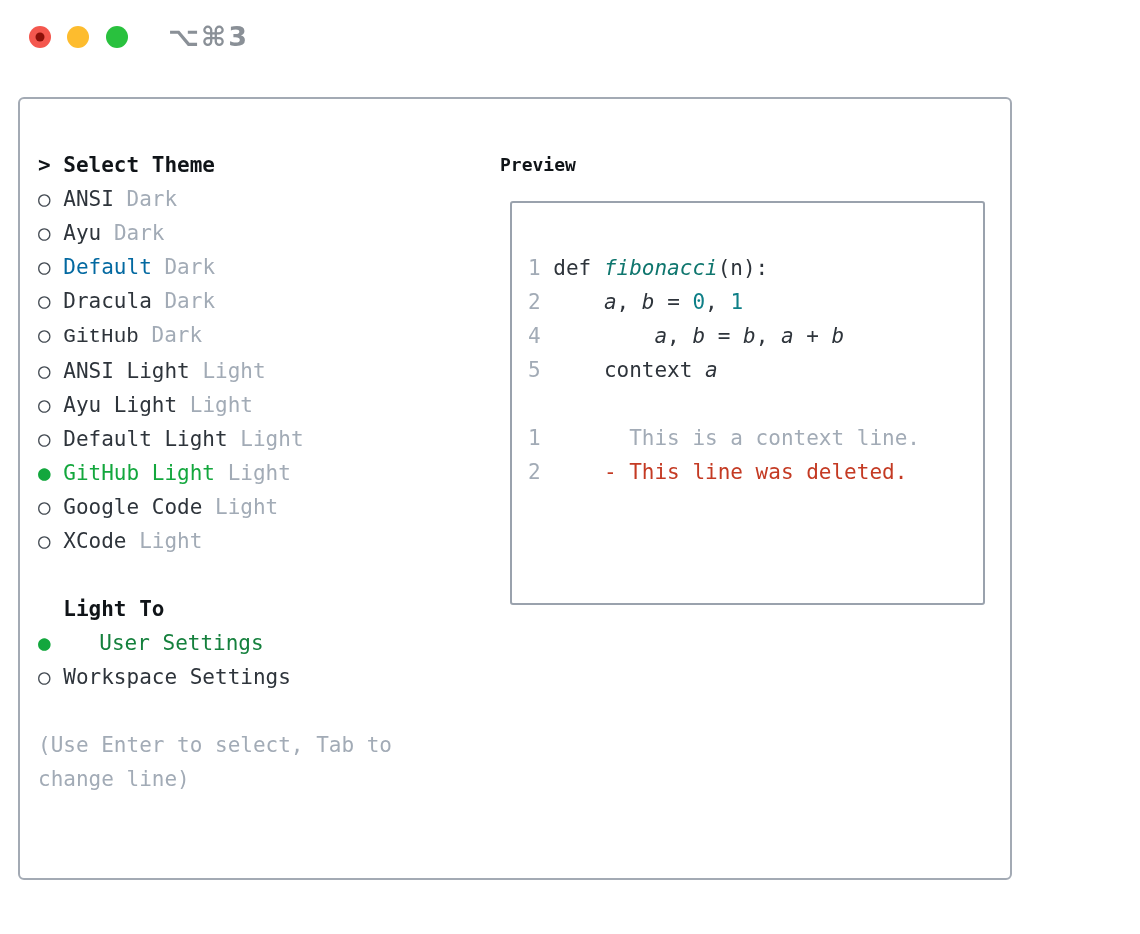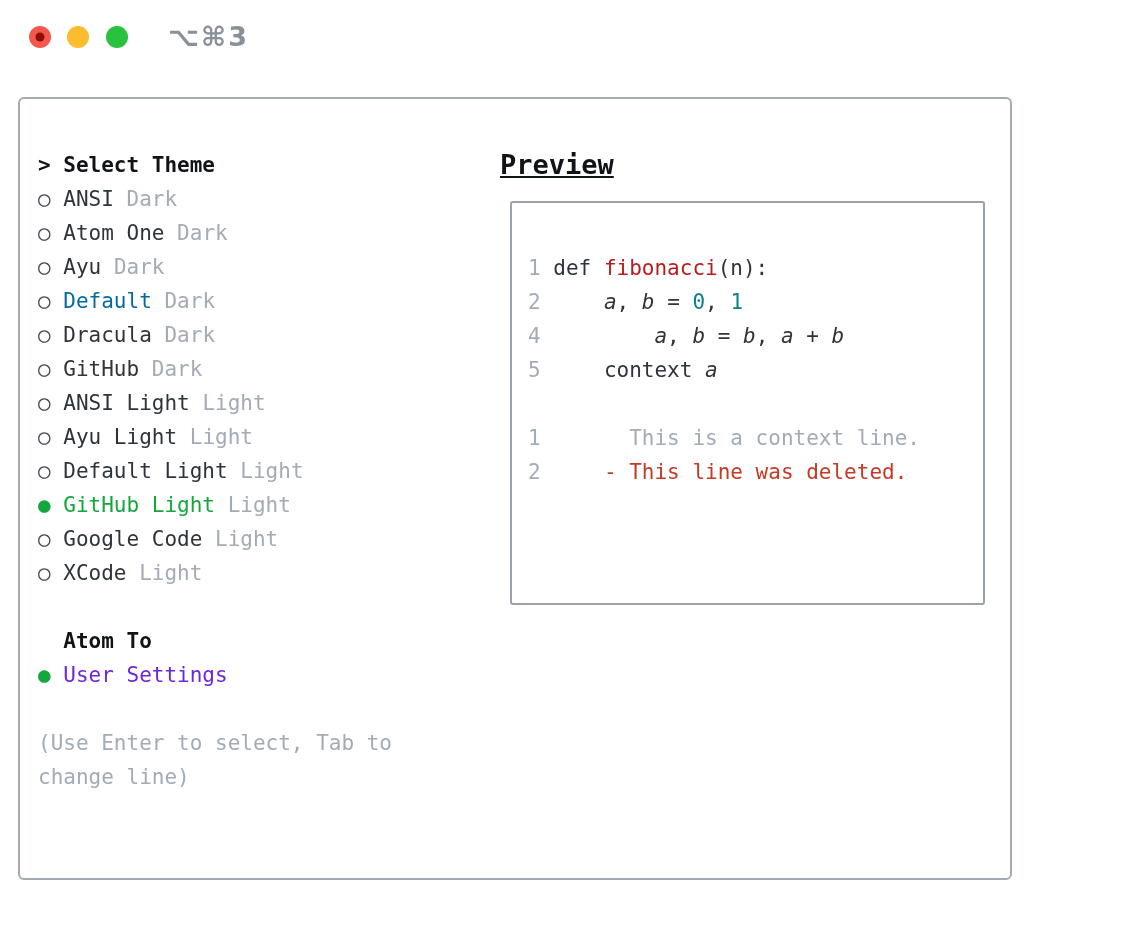--- a/index.html
+++ b/index.html
@@ -43,21 +43,21 @@
 
   #left-col { position: absolute; left: 18px; top: 49px; }
   #theme-list .mono-line, #apply-list .mono-line { cursor: default; }
   .section-gap { height: 34px; }
 
   #hint { color: #a2abb6; }
 
   
   #preview-label {
     position: absolute; left: 480px; top: 49px;
-    font-size: 27px; line-height: 34px; font-weight: bold; text-decoration: underline;
+    font-size: 18px; line-height: 34px; font-weight: bold;
   }
   #preview-box {
     position: absolute; left: 490px; top: 102px;
     width: 475px; height: 404px;
     border: 2px solid #9aa2ad; border-radius: 3px;
     background: #ffffff;
     padding: 48px 0 0 16px;
     overflow: hidden;
   }
   .italic { font-style: italic; }
@@ -76,49 +76,49 @@
     <span class="traffic" id="light-zoom" style="left: 106px; background: rgb(41, 193, 62);"></span>
     <span id="window-title" style="color: rgb(138, 144, 151);">⌥⌘3</span>
   </div>
 
   <div id="panel">
 
     <div id="left-col">
       <div id="theme-list">
           <div class="mono-line"><span class="bold" style="color: rgb(16, 20, 24);">&gt; </span><span class="bold" style="color: rgb(16, 20, 24); margin-top: 36px;">Select Theme</span></div>
           <div class="mono-line"><span style="color: rgb(69, 76, 84);">○ </span><span style="color: rgb(46, 52, 59);">ANSI</span><span style="color: rgb(162, 171, 182);"> Dark</span></div>
-          <div class="mono-line"><span style="color: rgb(69, 76, 84);">○ </span><span style="color: rgb(46, 52, 59);">Atom One</span><span style="color: rgb(162, 171, 182);"> Dark</span></div>
           <div class="mono-line"><span style="color: rgb(69, 76, 84);">○ </span><span style="color: rgb(46, 52, 59);">Ayu</span><span style="color: rgb(162, 171, 182);"> Dark</span></div>
           <div class="mono-line"><span style="color: rgb(69, 76, 84);">○ </span><span style="color: #0369a1;">Default</span><span style="color: rgb(162, 171, 182);"> Dark</span></div>
           <div class="mono-line"><span style="color: rgb(69, 76, 84);">○ </span><span style="color: rgb(46, 52, 59);">Dracula</span><span style="color: rgb(162, 171, 182);"> Dark</span></div>
-          <div class="mono-line"><span style="color: rgb(69, 76, 84);">○ </span><span style="color: rgb(46, 52, 59);">GitHub</span><span style="color: rgb(162, 171, 182);"> Dark</span></div>
+          <div class="mono-line"><span style="color: rgb(69, 76, 84);">○ </span><span style="color: rgb(46, 52, 59); font-family: Liberation Mono, monospace;">GitHub</span><span style="color: rgb(162, 171, 182);"> Dark</span></div>
           <div class="mono-line"><span style="color: rgb(69, 76, 84);">○ </span><span style="color: rgb(46, 52, 59);">ANSI Light</span><span style="color: rgb(162, 171, 182);"> Light</span></div>
           <div class="mono-line"><span style="color: rgb(69, 76, 84);">○ </span><span style="color: rgb(46, 52, 59);">Ayu Light</span><span style="color: rgb(162, 171, 182);"> Light</span></div>
           <div class="mono-line"><span style="color: rgb(69, 76, 84);">○ </span><span style="color: rgb(46, 52, 59);">Default Light</span><span style="color: rgb(162, 171, 182);"> Light</span></div>
           <div class="mono-line"><span style="color: rgb(19, 167, 61);">● </span><span style="color: rgb(19, 167, 61);">GitHub Light</span><span style="color: rgb(162, 171, 182);"> Light</span></div>
           <div class="mono-line"><span style="color: rgb(69, 76, 84);">○ </span><span style="color: rgb(46, 52, 59);">Google Code</span><span style="color: rgb(162, 171, 182);"> Light</span></div>
           <div class="mono-line"><span style="color: rgb(69, 76, 84);">○ </span><span style="color: rgb(46, 52, 59);">XCode</span><span style="color: rgb(162, 171, 182);"> Light</span></div>
         </div>
       <div class="section-gap"></div>
       <div id="apply-list">
-          <div class="mono-line"><span style="color: rgb(16, 20, 24);">  </span><span class="bold" style="color: rgb(16, 20, 24);">Atom To</span></div>
-          <div class="mono-line"><span style="color: rgb(19, 167, 61);">● </span><span style="color: #6d28d9;">User Settings</span></div>
+          <div class="mono-line"><span style="color: rgb(16, 20, 24);">  </span><span class="bold" style="color: rgb(16, 20, 24);">Light To</span></div>
+          <div class="mono-line"><span style="color: rgb(19, 167, 61);">● </span><span style="color: #15803d; margin-left: 36px;">User Settings</span></div>
+          <div class="mono-line"><span style="color: rgb(69, 76, 84);">○ </span><span style="color: rgb(46, 52, 59);">Workspace Settings</span></div>
         </div>
       <div class="section-gap"></div>
       <div id="hint">
           <div class="mono-line"><span style="color: rgb(162, 171, 182);">(Use Enter to select, Tab to</span></div>
           <div class="mono-line"><span style="color: rgb(162, 171, 182);">change line)</span></div>
         </div>
     </div>
 
     <div id="preview-label" class="mono-line" style="color: rgb(16, 20, 24);">Preview</div>
 
     <div id="preview-box">
       <div id="code-lines">
-          <div class="mono-line"><span style="color: rgb(162, 171, 182);">1</span><span style="color: rgb(46, 52, 59);"> </span><span style="color: rgb(46, 52, 59);">def </span><span style="color: #b91c1c;">fibonacci</span><span style="color: rgb(46, 52, 59);">(n):</span></div>
+          <div class="mono-line"><span style="color: rgb(162, 171, 182);">1</span><span style="color: rgb(46, 52, 59);"> </span><span style="color: rgb(46, 52, 59);">def </span><span style="color: #0f766e; font-style: italic;">fibonacci</span><span style="color: rgb(46, 52, 59);">(n):</span></div>
           <div class="mono-line"><span style="color: rgb(162, 171, 182);">2</span><span style="color: rgb(46, 52, 59);">     </span><span class="italic" style="color: rgb(46, 52, 59);">a</span><span style="color: rgb(46, 52, 59);">, </span><span class="italic" style="color: rgb(46, 52, 59);">b</span><span style="color: rgb(46, 52, 59);"> = </span><span style="color: rgb(14, 127, 135);">0</span><span style="color: rgb(46, 52, 59);">, </span><span style="color: rgb(14, 127, 135);">1</span></div>
           <div class="mono-line"><span style="color: rgb(162, 171, 182);">4</span><span style="color: rgb(46, 52, 59);">         </span><span class="italic" style="color: rgb(46, 52, 59);">a</span><span style="color: rgb(46, 52, 59);">, </span><span class="italic" style="color: rgb(46, 52, 59);">b</span><span style="color: rgb(46, 52, 59);"> = </span><span class="italic" style="color: rgb(46, 52, 59);">b</span><span style="color: rgb(46, 52, 59);">, </span><span class="italic" style="color: rgb(46, 52, 59);">a</span><span style="color: rgb(46, 52, 59);"> + </span><span class="italic" style="color: rgb(46, 52, 59);">b</span></div>
           <div class="mono-line"><span style="color: rgb(162, 171, 182);">5</span><span style="color: rgb(46, 52, 59);">     </span><span style="color: rgb(46, 52, 59);">context </span><span class="italic" style="color: rgb(46, 52, 59);">a</span></div>
           <div class="mono-line">&nbsp;</div>
           <div class="mono-line"><span style="color: rgb(162, 171, 182);">1</span><span style="color: rgb(46, 52, 59);">       </span><span style="color: rgb(162, 171, 182);">This is a context line.</span></div>
           <div class="mono-line"><span style="color: rgb(162, 171, 182);">2</span><span style="color: rgb(46, 52, 59);">     </span><span style="color: rgb(196, 58, 35);">- This line was deleted.</span></div>
         </div>
     </div>
 
   </div>

